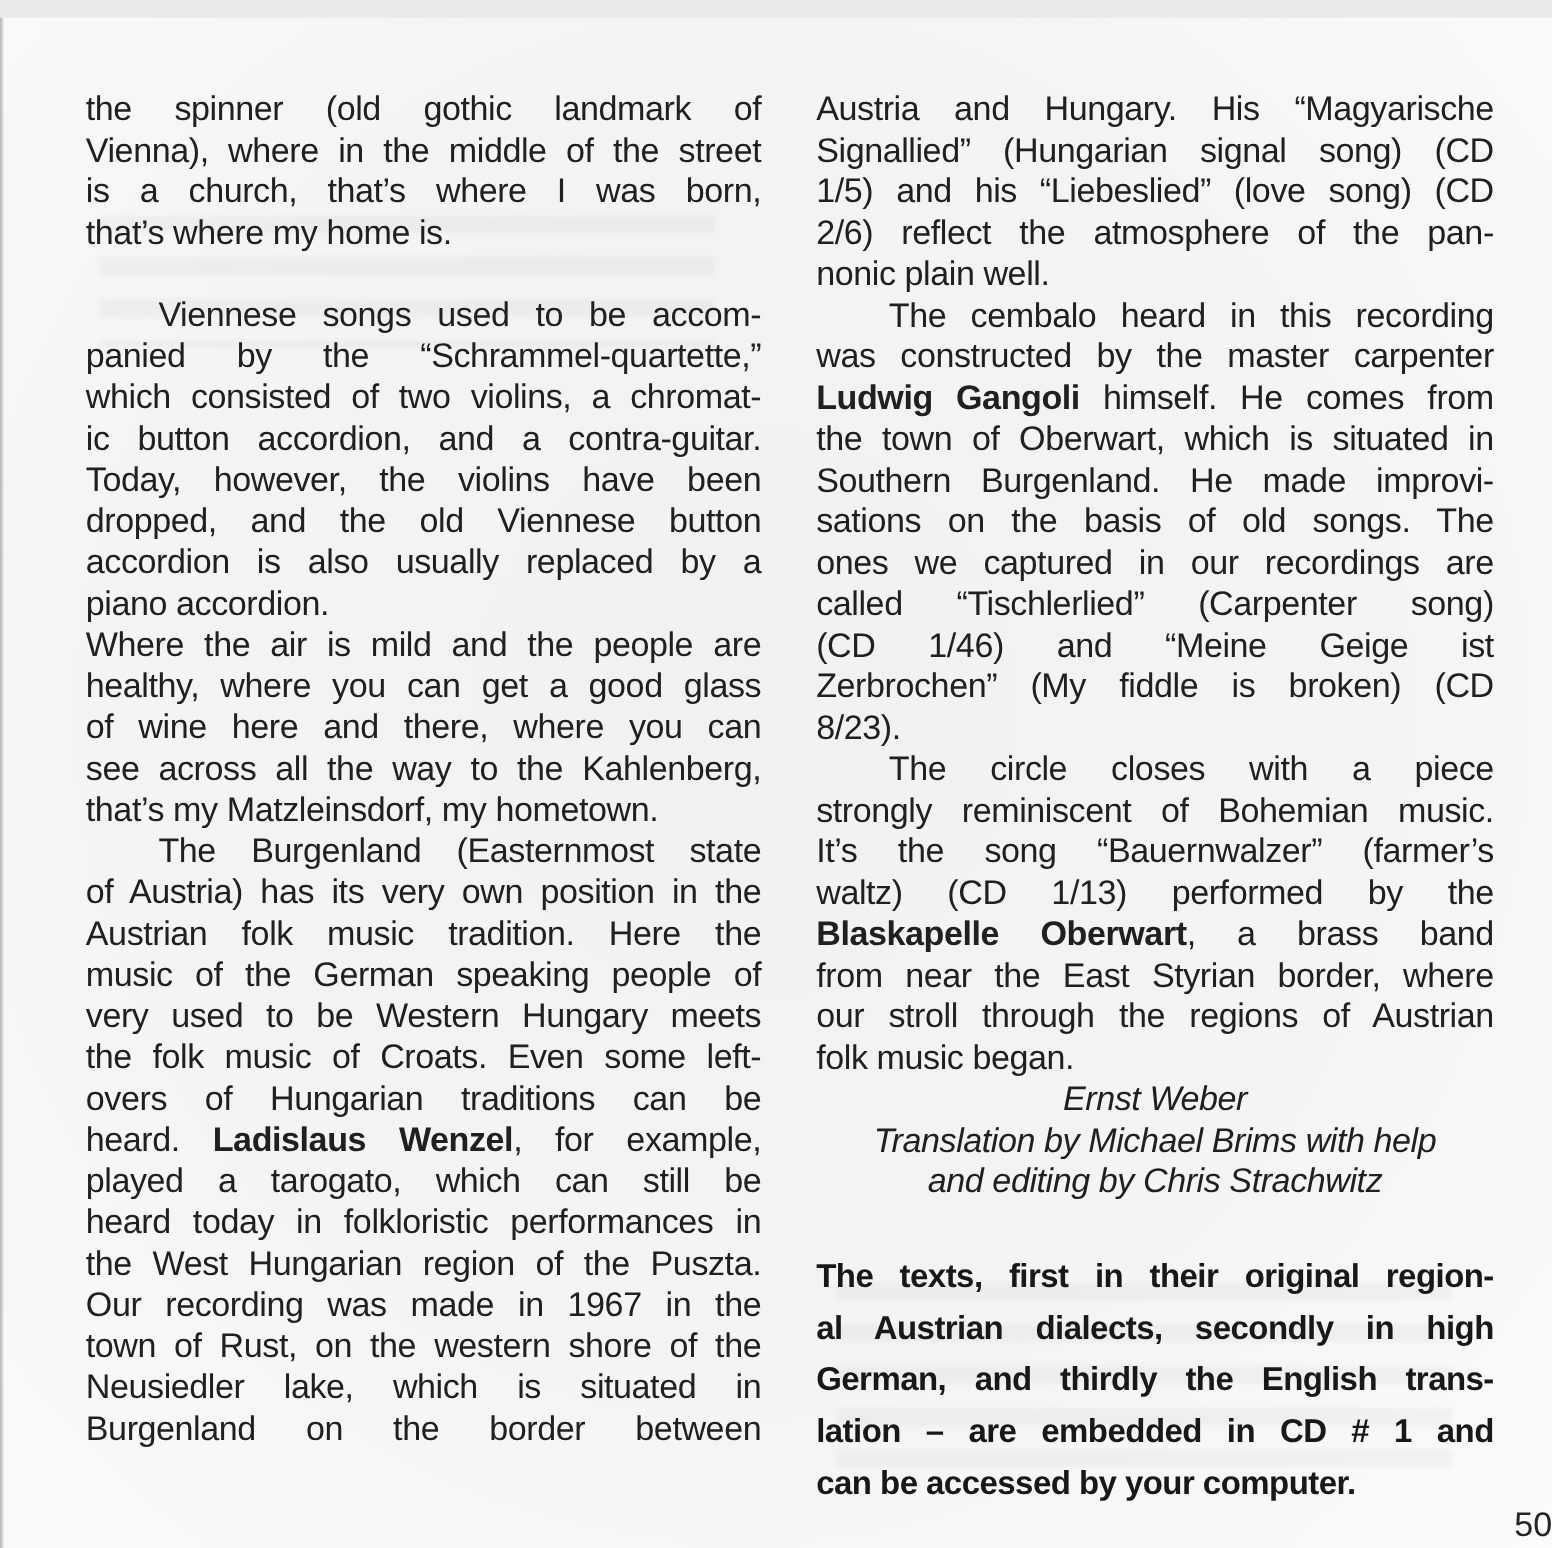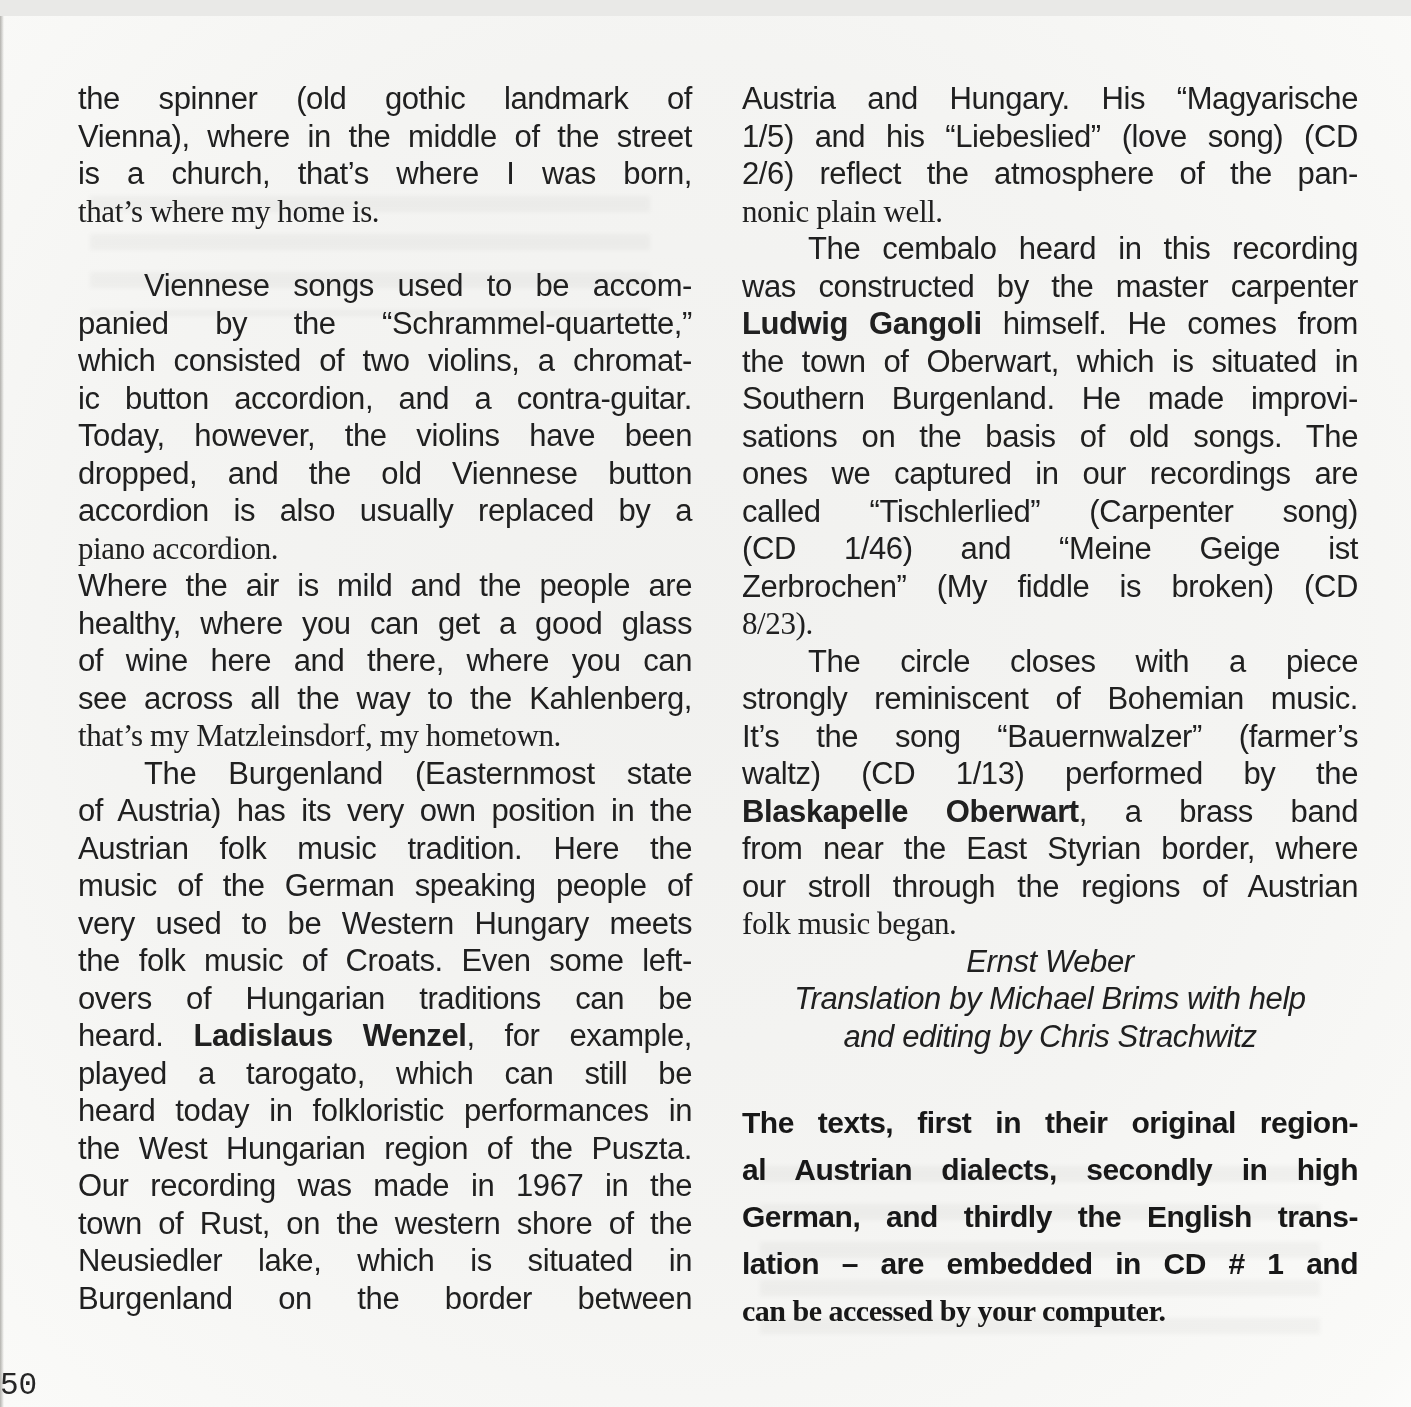--- a/index.html
+++ b/index.html
@@ -34,35 +34,35 @@
     font-size:31px; line-height:37.5px; letter-spacing:-0.4px;
   }
   .col-left  { left:78px;  width:614px; }
   .col-right { left:742px; width:616px; }
 
   .para { margin:0; }
   .space-before { margin-top:37px; }
 
   .line { min-height:37.5px; }
   .just { text-align:justify; text-align-last:justify; }
-  .just.lastline { text-align-last:left;font-family:Liberation Serif, serif; }
+  .just.lastline { text-align-last:left; }
   .center { text-align:center; }
   .indent { text-indent:66px; }
 
   .sig { font-style:italic; }
   .boldp {
     font-weight:bold;
     font-size:30px; line-height:47px; letter-spacing:-0.5px;
     margin-top:44px;
     color:#181818;
   }
 
   .page-number {
     position:absolute; top:1352px; left:0; width:100%;
-    text-align:left; font-size:31px; color:#262626;font-family:Liberation Mono, monospace;
+    text-align:right; font-size:31px; color:#262626;
   }
 </style>
 </head>
 <body>
 
 <div class="page">
   <div class="ghost ghost-a"></div>
   <div class="ghost ghost-b"></div>
 
   <div class="col col-left">
@@ -103,20 +103,21 @@
         <div class="line just">the West Hungarian region of the Puszta.</div>
         <div class="line just">Our recording was made in 1967 in the</div>
         <div class="line just">town of Rust, on the western shore of the</div>
         <div class="line just">Neusiedler lake, which is situated in</div>
         <div class="line just">Burgenland on the border between</div>
       </div>
     </div>
   <div class="col col-right">
       <div class="para">
         <div class="line just">Austria and Hungary. His “Magyarische</div>
+        <div class="line just">Signallied” (Hungarian signal song) (CD</div>
         <div class="line just">1/5) and his “Liebeslied” (love song) (CD</div>
         <div class="line just">2/6) reflect the atmosphere of the pan-</div>
         <div class="line just lastline">nonic plain well.</div>
       </div>
       <div class="para">
         <div class="line just indent">The cembalo heard in this recording</div>
         <div class="line just">was constructed by the master carpenter</div>
         <div class="line just"><b>Ludwig Gangoli</b> himself. He comes from</div>
         <div class="line just">the town of Oberwart, which is situated in</div>
         <div class="line just">Southern Burgenland. He made improvi-</div>

